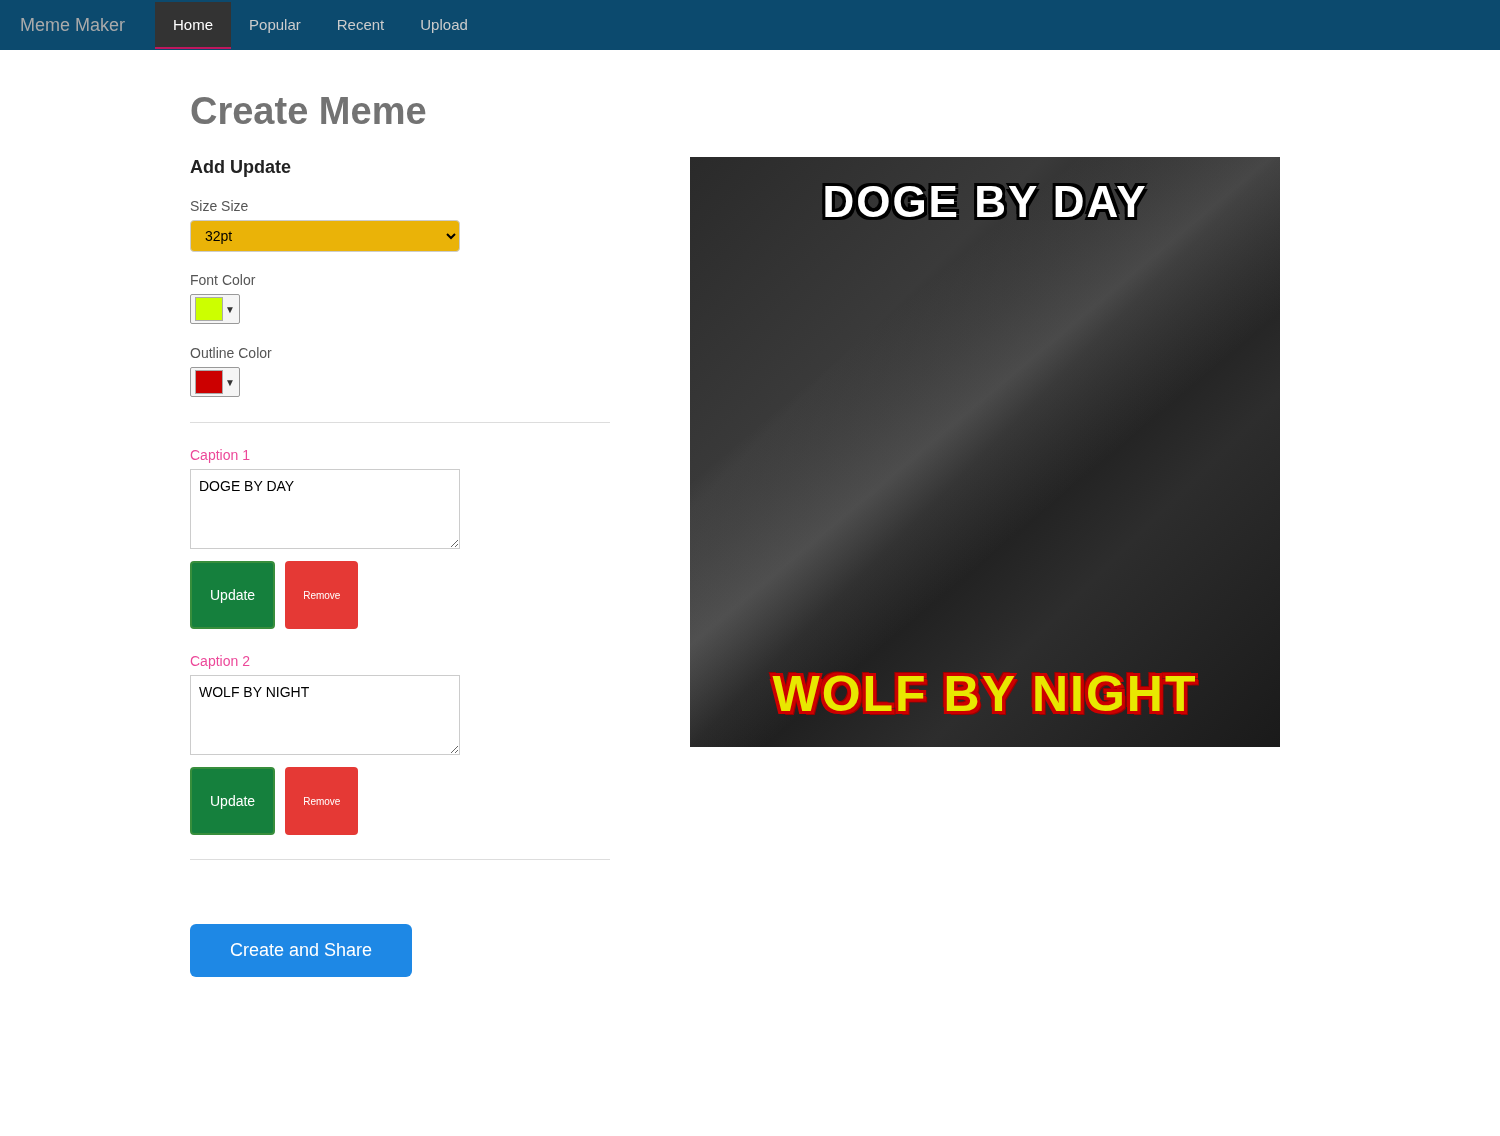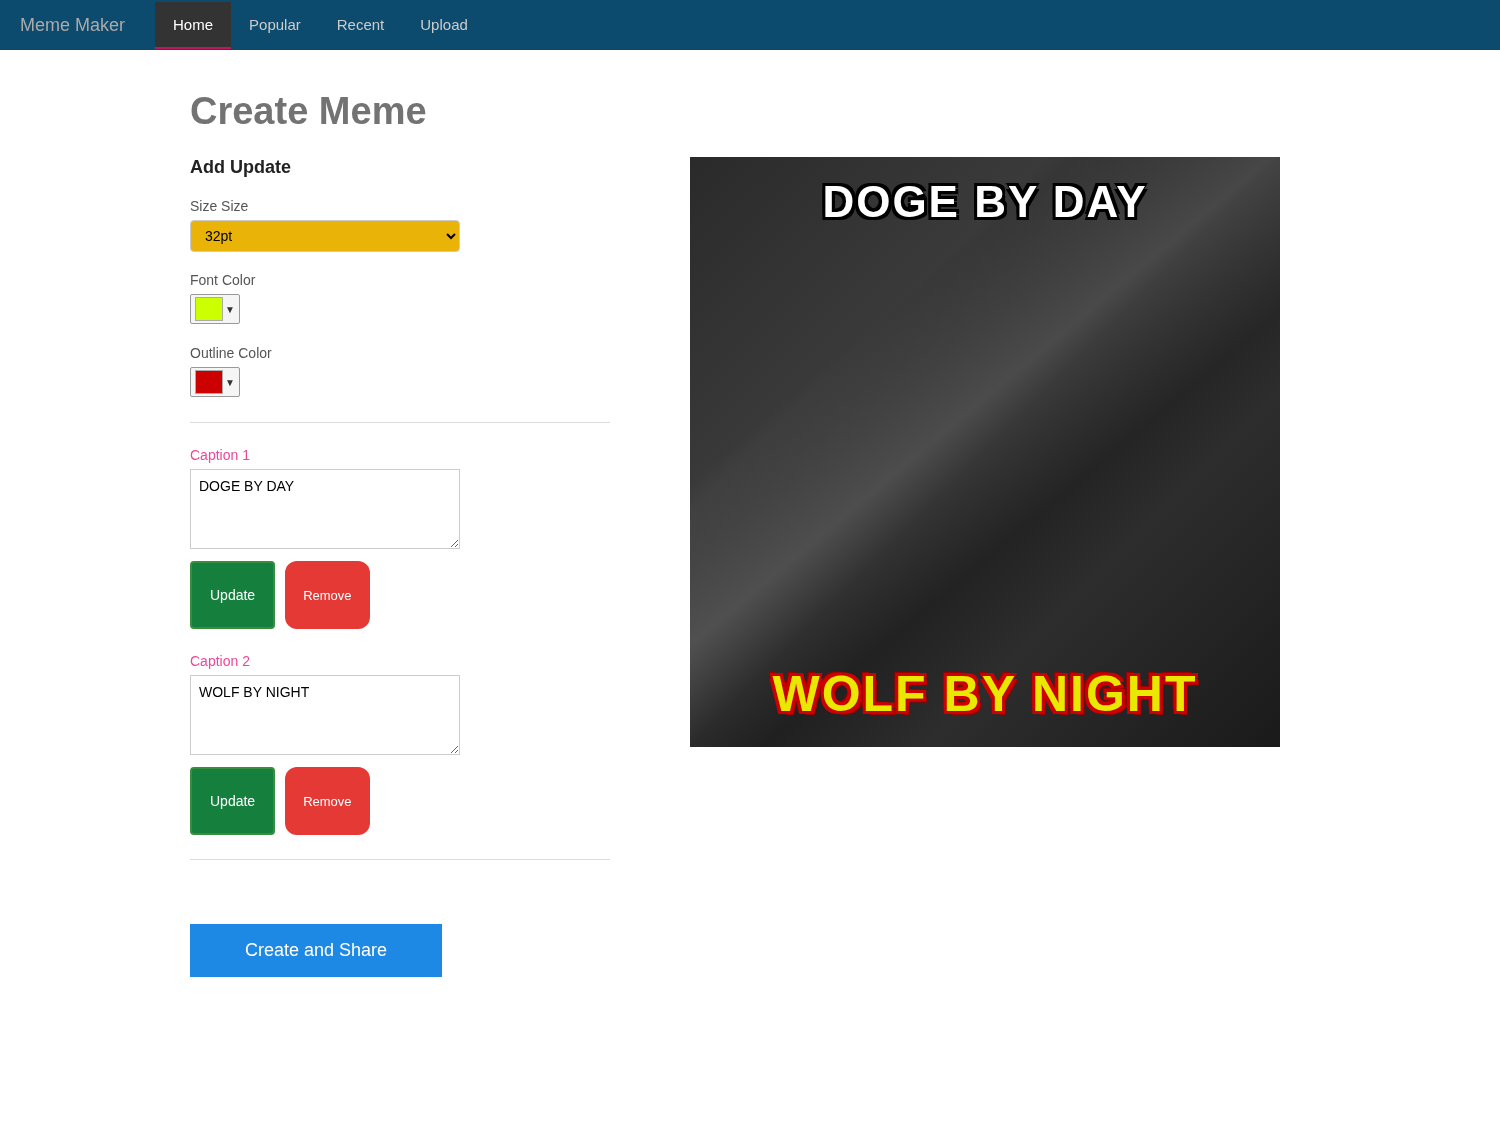--- a/index.html
+++ b/index.html
@@ -151,32 +151,32 @@
       border-radius: 4px;
       cursor: pointer;
       border: 2px solid #388e3c;
     }
 
     .btn-remove {
       background: #e53935;
       color: #fff;
       border: none;
       padding: 8px 18px;
-      font-size: 13px;
-      border-radius: 12px;
+      font-size: 10px;
+      border-radius: 4px;
       cursor: pointer;
     }
 
     .btn-create {
       background: #1e88e5;
       color: #fff;
       border: none;
-      padding: 16px 55px;
+      padding: 16px 40px;
       font-size: 18px;
-      border-radius: 0;
+      border-radius: 6px;
       cursor: pointer;
       margin-top: 40px;
     }
 
     
     .meme-canvas {
       width: 590px;
       height: 590px;
       background: #1a1a1a;
       position: relative;

